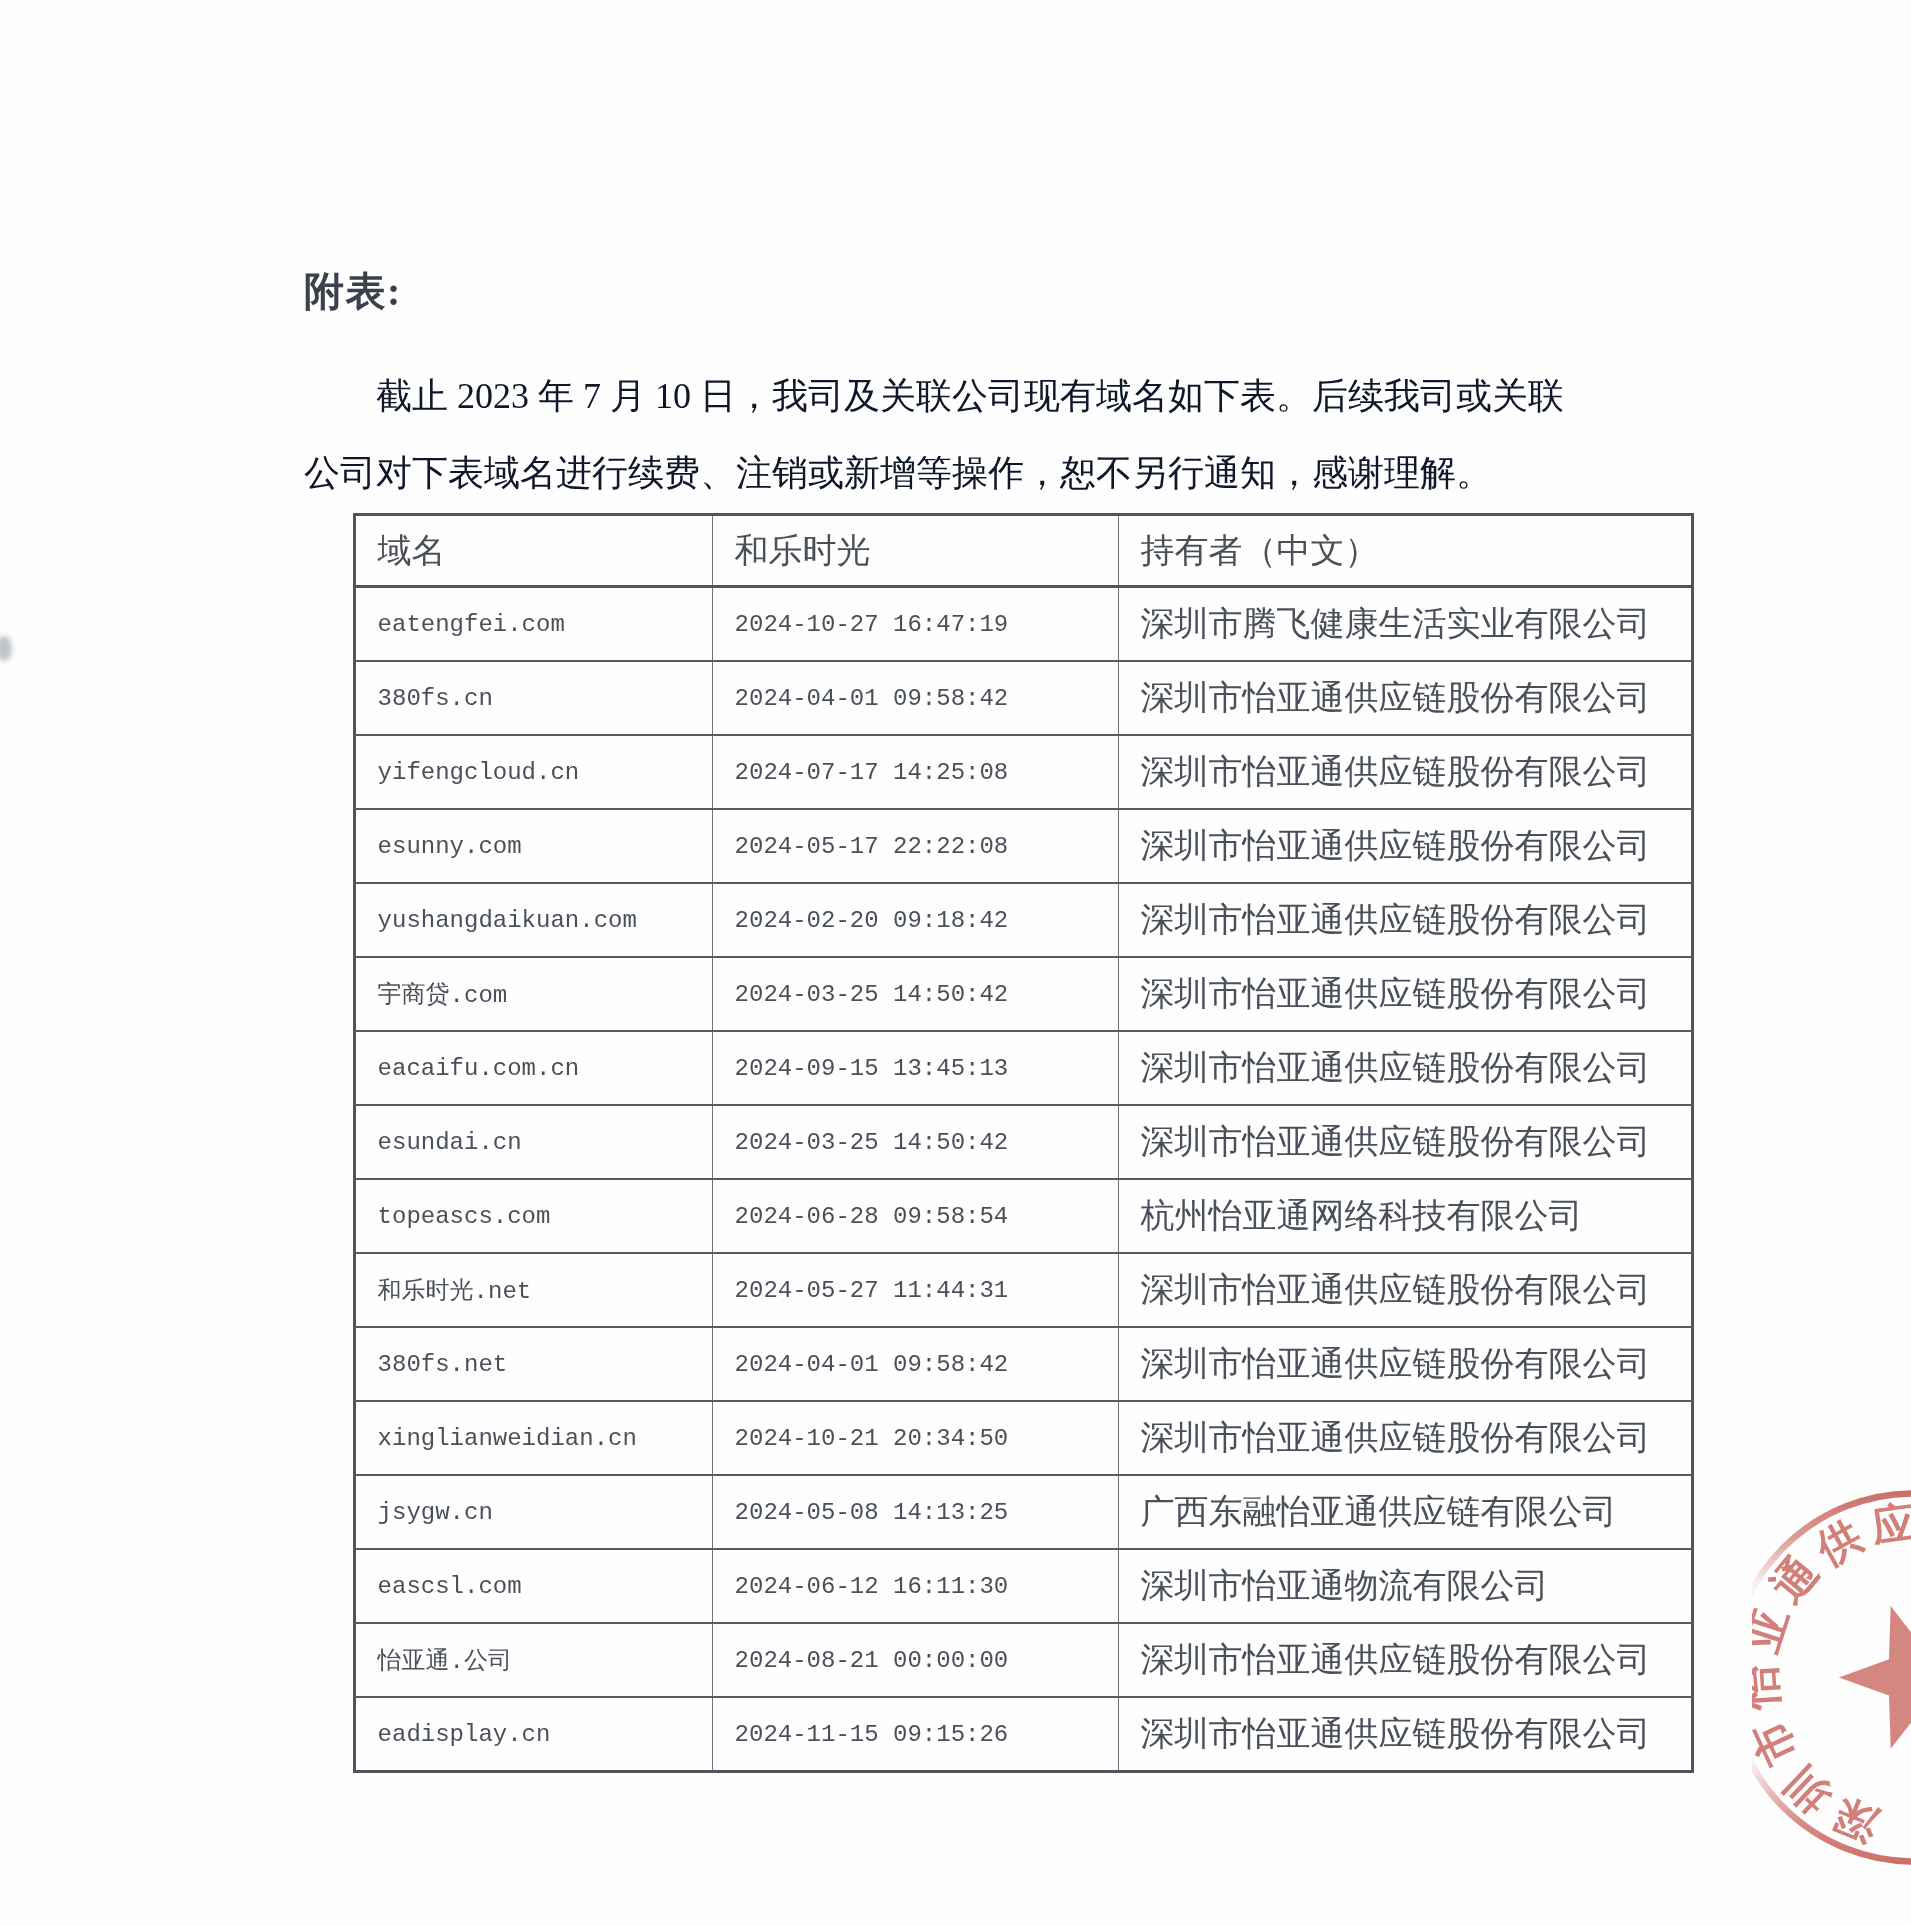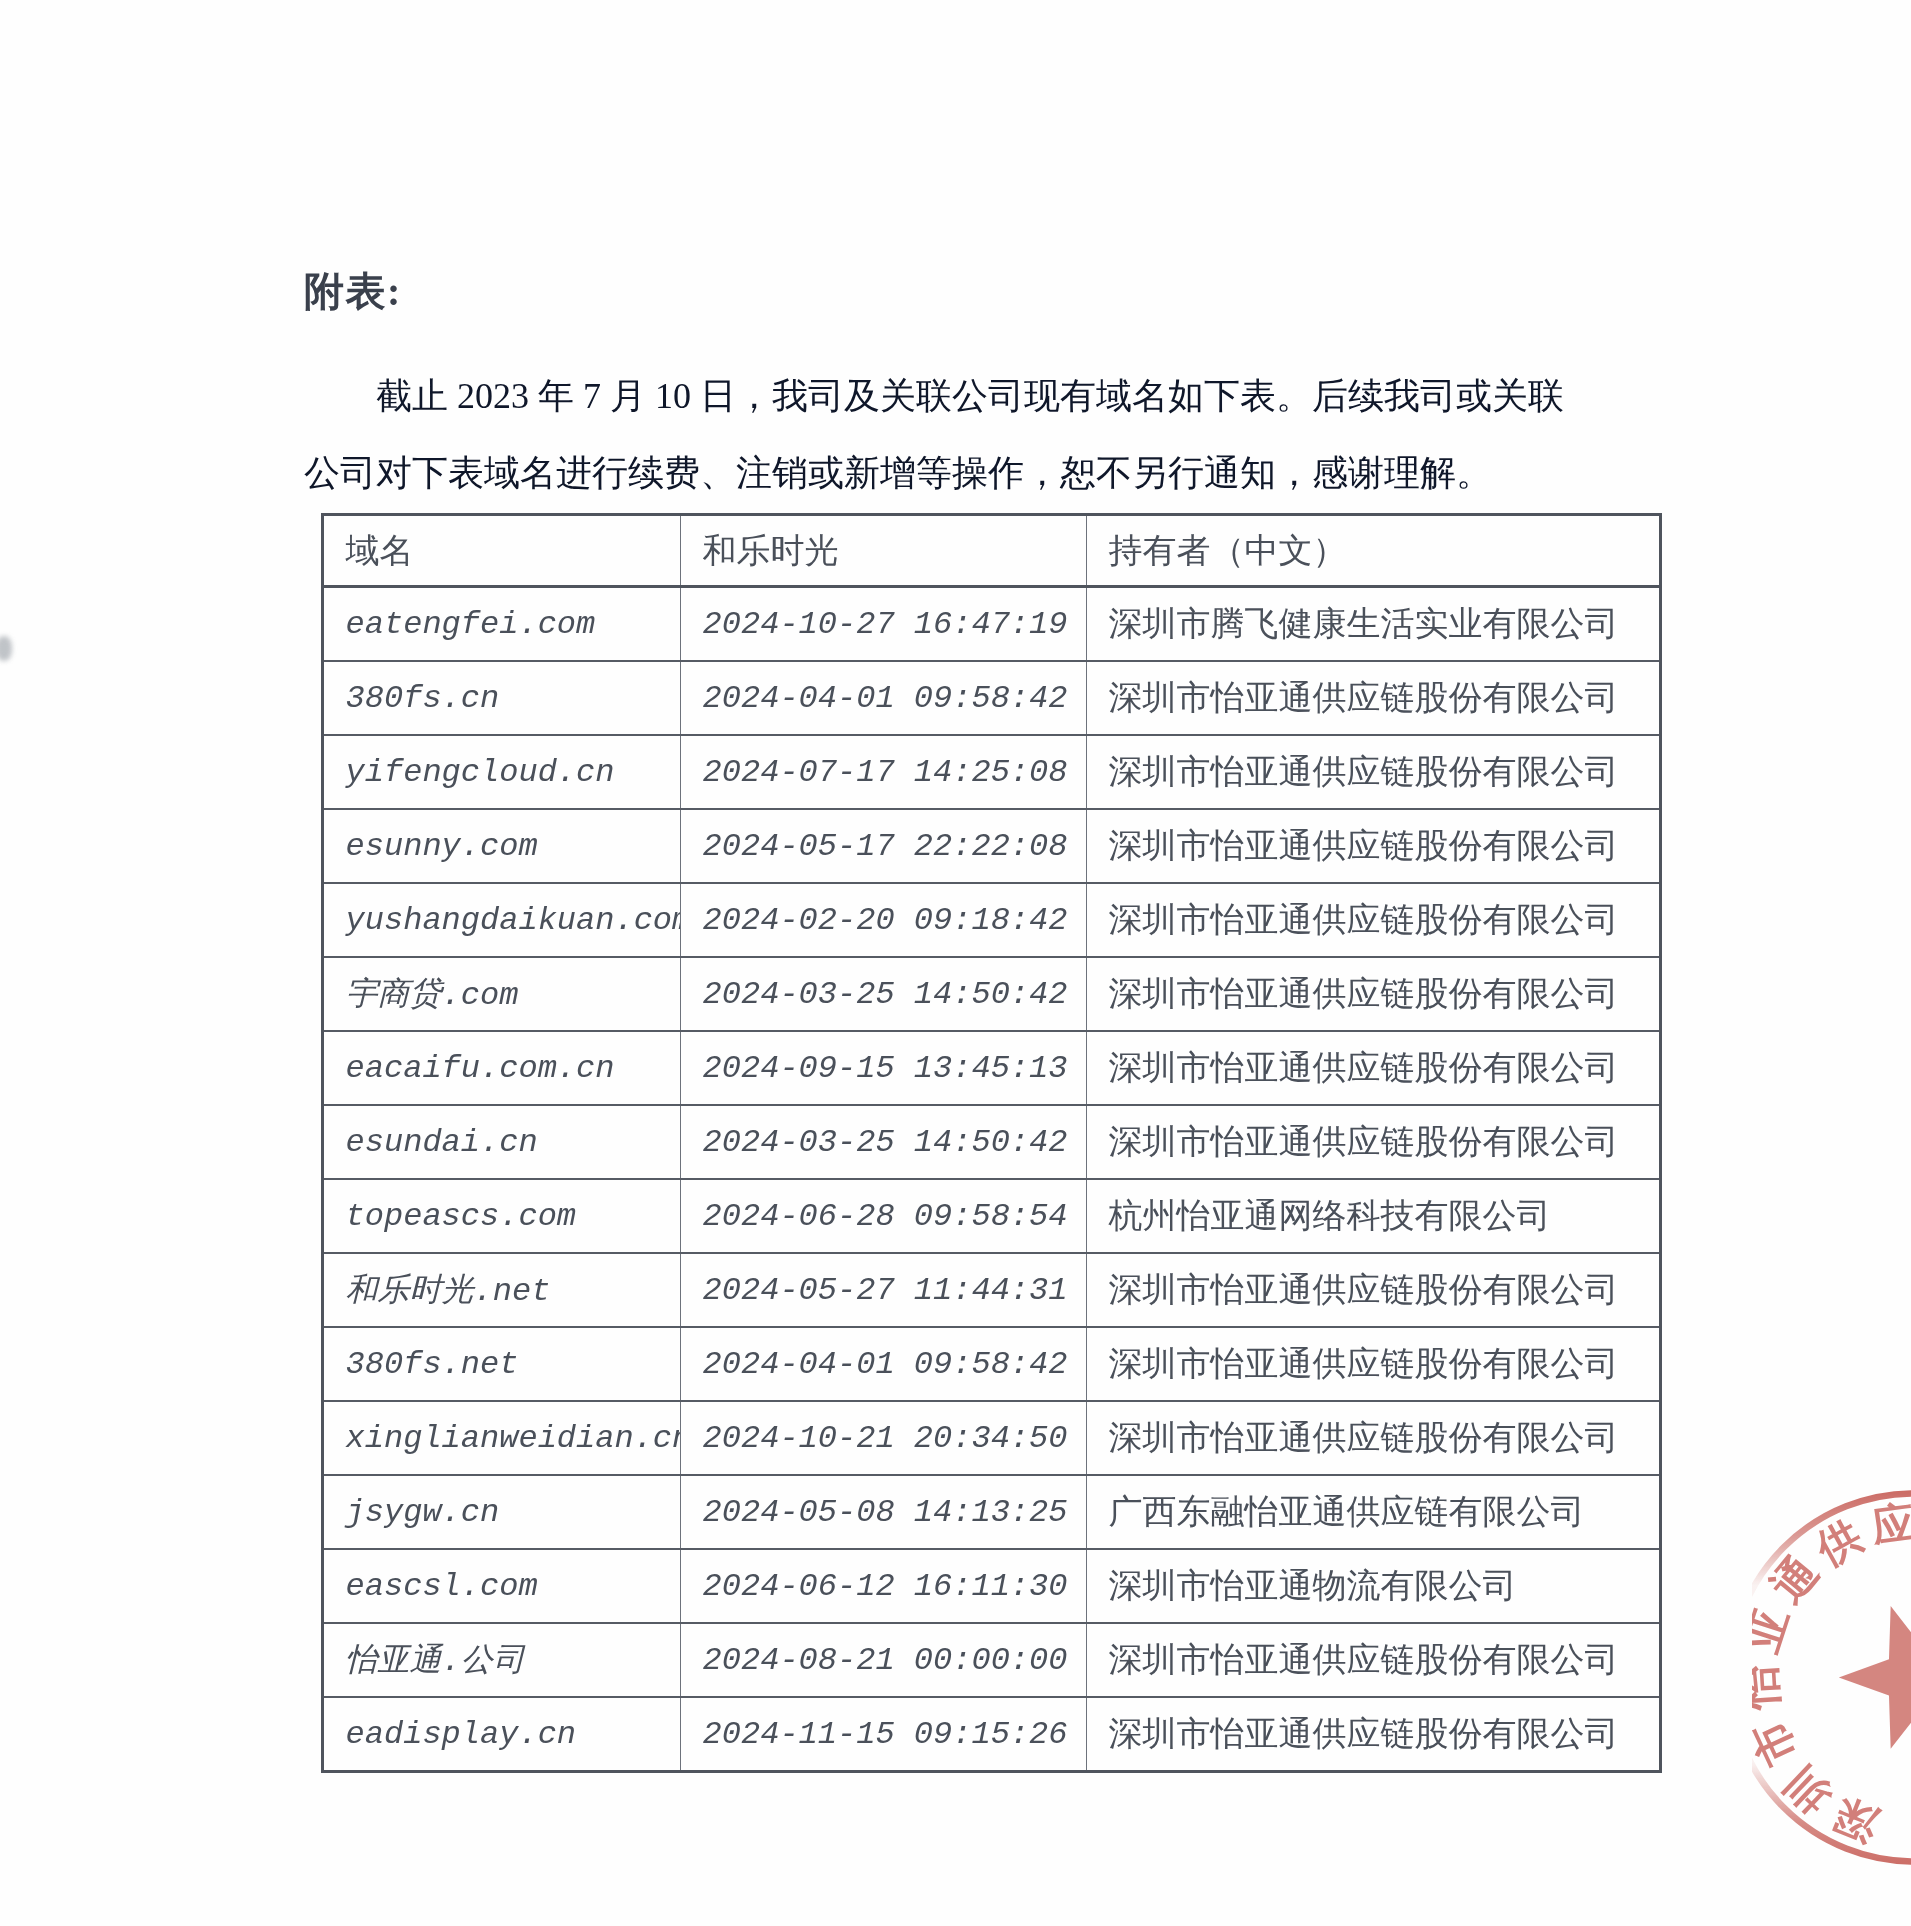--- a/index.html
+++ b/index.html
@@ -73,30 +73,29 @@
     border-bottom: 2.3px solid #565b64;
     border-left: 1.5px solid #6d727b;
     border-right: 1.5px solid #6d727b;
     padding: 0 7.7px 0 21.6px;
     text-align: left;
     vertical-align: middle;
     font-weight: normal;
     overflow: hidden;
     white-space: nowrap;
   }
-  table.domains { border: 3.9px solid #4f545d; }
+  table.domains { border: 3.9px solid #4f545d; margin-left: 32px; }
   table.domains thead th {
     height: 69px;
     border-bottom: 3.5px solid #4f545d;
   }
   table.domains tbody td { height: 72px; }
   .mono {
     font-family: "Liberation Mono", "DejaVu Sans Mono", monospace;
-    font-size: 32px;
-    font-style: italic;
+    font-size: 24px;
   }
   .stamp {
     position: absolute;
     right: 0;
     top: 1483px;
     width: 159px;
     height: 385px;
     opacity: 0.92;
   }
   .stamp svg { display: block; overflow: hidden; }

